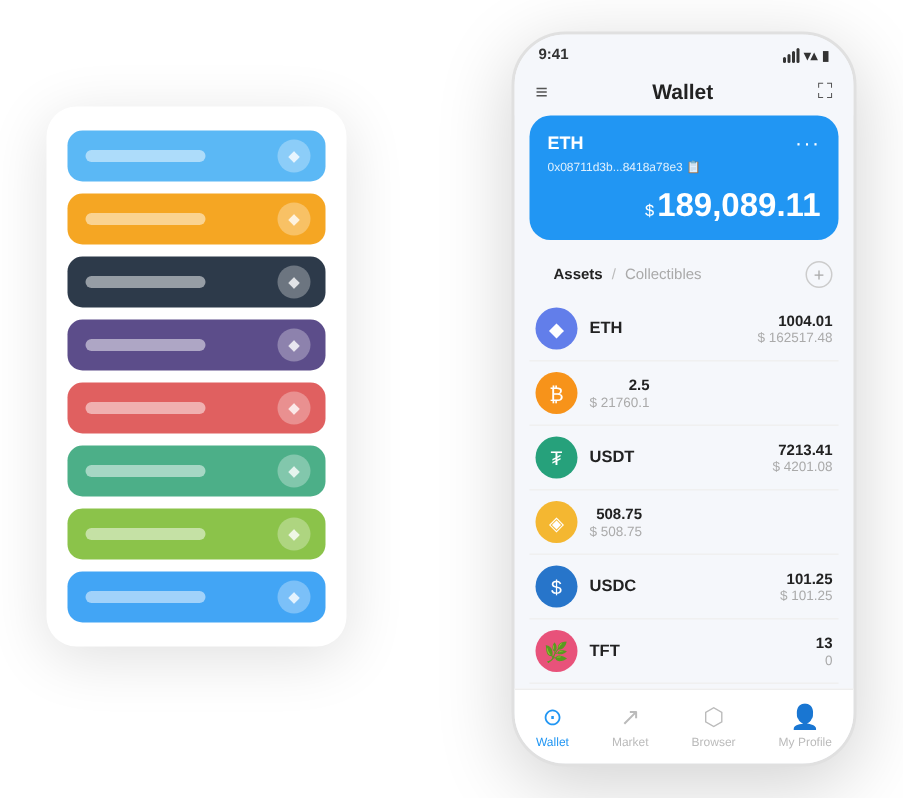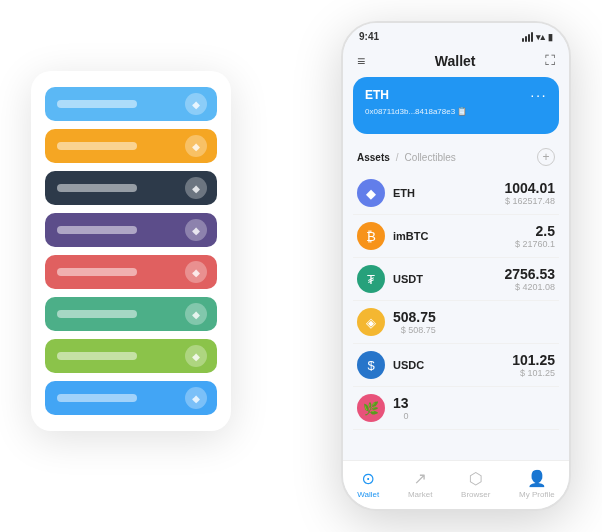--- a/index.html
+++ b/index.html
@@ -174,20 +174,21 @@
       display: flex;
       justify-content: space-between;
       align-items: center;
       padding: 4px 14px 6px;
     }
 
     .assets-tabs {
       display: flex;
       gap: 6px;
       align-items: center;
+      margin-left: 12px;
     }
 
     .assets-tab {
       font-size: 10px;
       font-weight: 600;
       color: #222;
     }
 
     .assets-tab-divider {
       font-size: 10px;
@@ -244,21 +245,21 @@
       font-weight: 600;
       color: #222;
       flex: 1;
     }
 
     .asset-amounts {
       text-align: right;
     }
 
     .asset-amount {
-      font-size: 14px;
+      font-size: 10px;
       font-weight: 600;
       color: #222;
     }
 
     .asset-usd {
       font-size: 9px;
       color: #aaa;
     }
 
     
@@ -370,20 +371,23 @@
       <span class="header-title">Wallet</span>
       <span class="header-expand-icon">⛶</span>
     </div>
 
     <div class="eth-card">
       <div class="eth-card-header">
         <span class="eth-card-title">ETH</span>
         <span class="eth-card-dots">···</span>
       </div>
       <div class="eth-card-address">0x08711d3b...8418a78e3 📋</div>
+      <div class="eth-card-balance">
+        <span class="eth-card-currency">$</span><span>189,089.11</span>
+      </div>
     </div>
 
     <div class="assets-header">
       <div class="assets-tabs">
         <span class="assets-tab">Assets</span>
         <span class="assets-tab-divider">/</span>
         <span class="assets-tab-inactive">Collectibles</span>
       </div>
       <div class="assets-add">+</div>
     </div>
@@ -392,51 +396,51 @@
     <div class="asset-item">
       <div class="asset-icon" style="background:#627eea; color:#fff;">◆</div>
       <span class="asset-name">ETH</span>
       <div class="asset-amounts">
         <div class="asset-amount">1004.01</div>
         <div class="asset-usd">$ 162517.48</div>
       </div>
     </div>
         <div class="asset-item">
       <div class="asset-icon" style="background:#f7931a; color:#fff;">₿</div>
-      <span class="asset-name">imBTC</span>
       <div class="asset-amounts">
         <div class="asset-amount">2.5</div>
         <div class="asset-usd">$ 21760.1</div>
       </div>
     </div>
         <div class="asset-item">
       <div class="asset-icon" style="background:#26a17b; color:#fff;">₮</div>
       <span class="asset-name">USDT</span>
       <div class="asset-amounts">
-        <div class="asset-amount">2756.53</div>
+        <div class="asset-amount">7213.41</div>
         <div class="asset-usd">$ 4201.08</div>
       </div>
     </div>
         <div class="asset-item">
       <div class="asset-icon" style="background:#f4b731; color:#fff;">◈</div>
       <div class="asset-amounts">
         <div class="asset-amount">508.75</div>
         <div class="asset-usd">$ 508.75</div>
       </div>
     </div>
         <div class="asset-item">
       <div class="asset-icon" style="background:#2775ca; color:#fff;">$</div>
       <span class="asset-name">USDC</span>
       <div class="asset-amounts">
         <div class="asset-amount">101.25</div>
         <div class="asset-usd">$ 101.25</div>
       </div>
     </div>
         <div class="asset-item">
       <div class="asset-icon" style="background:#e8527a; color:#fff;">🌿</div>
+      <span class="asset-name">TFT</span>
       <div class="asset-amounts">
         <div class="asset-amount">13</div>
         <div class="asset-usd">0</div>
       </div>
     </div>
       </div>
 
     <div class="bottom-nav">
       <div class="nav-item">
         <span class="nav-icon active">⊙</span>

